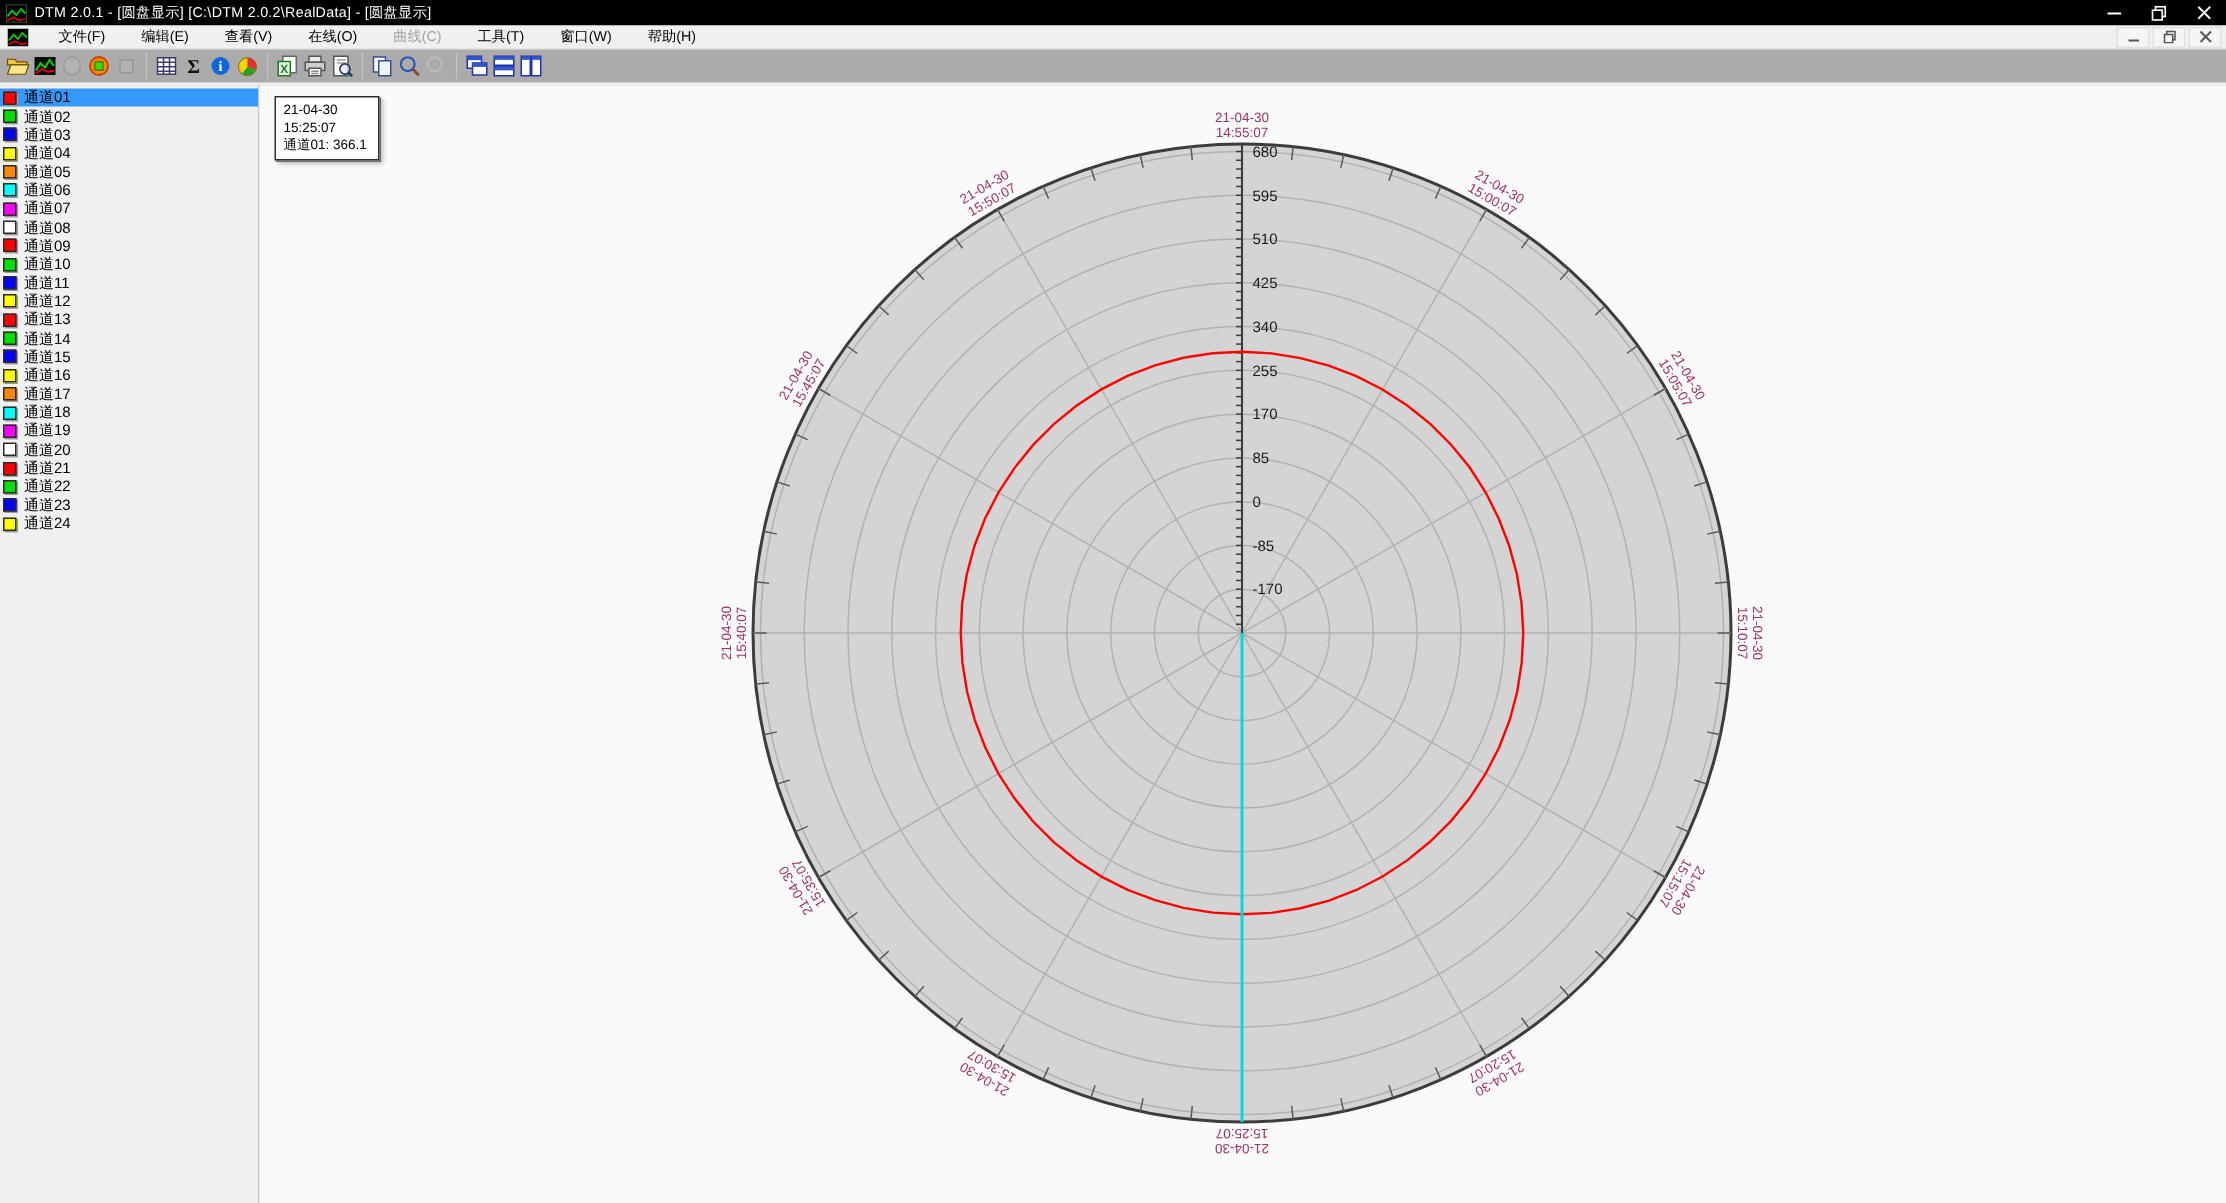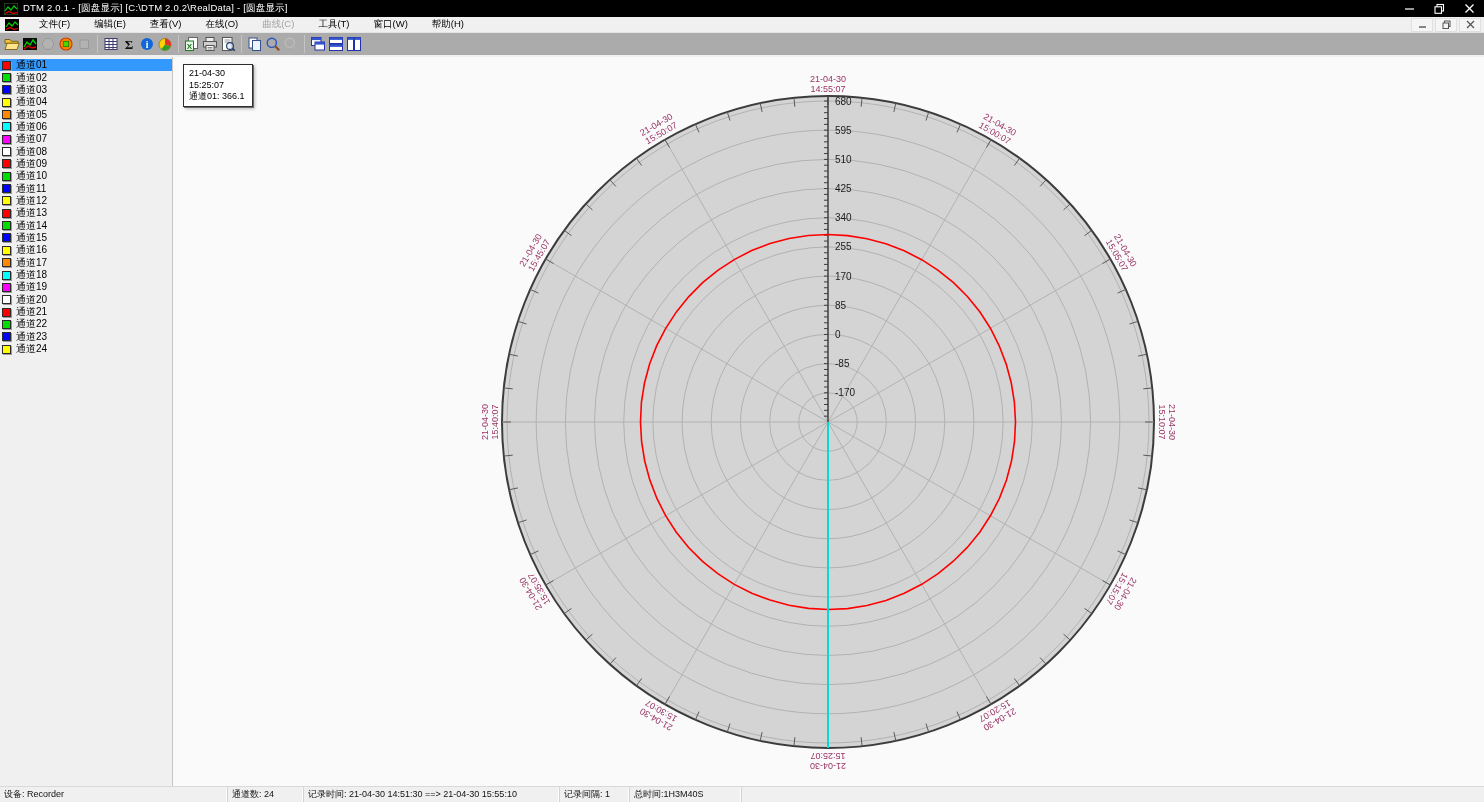--- a/index.html
+++ b/index.html
@@ -559,22 +559,14 @@
           </g>
         </svg>
       <div class="data-tooltip">
         <div>21-04-30</div>
         <div>15:25:07</div>
         <div>通道01: 366.1</div>
       </div>
     </div>
   </div>
 
-  <div class="statusbar" id="statusbar">
-      <div class="status-cell" style="width: 228px; flex: 0 0 228px;">设备: Recorder</div>
-      <div class="status-cell" style="width: 76px; flex: 0 0 76px;">通道数: 24</div>
-      <div class="status-cell" style="width: 256px; flex: 0 0 256px;">记录时间: 21-04-30 14:51:30 ==&gt; 21-04-30 15:55:10</div>
-      <div class="status-cell" style="width: 70px; flex: 0 0 70px;">记录间隔: 1</div>
-      <div class="status-cell" style="width: 112px; flex: 0 0 112px;">总时间:1H3M40S</div>
-      <div class="status-cell status-fill"></div>
-    </div>
 
 </div>
 
 </body></html>

